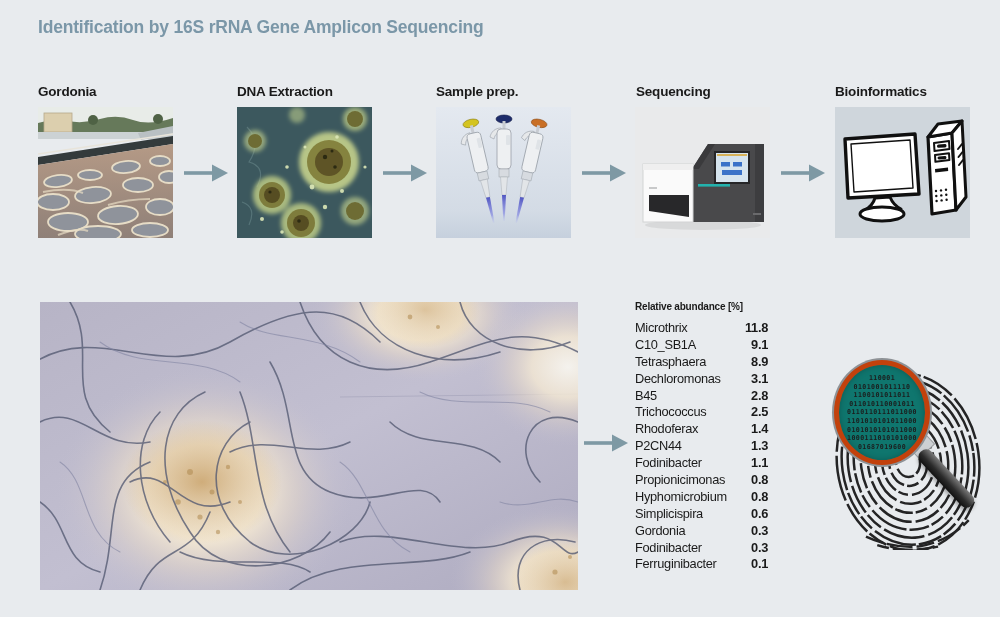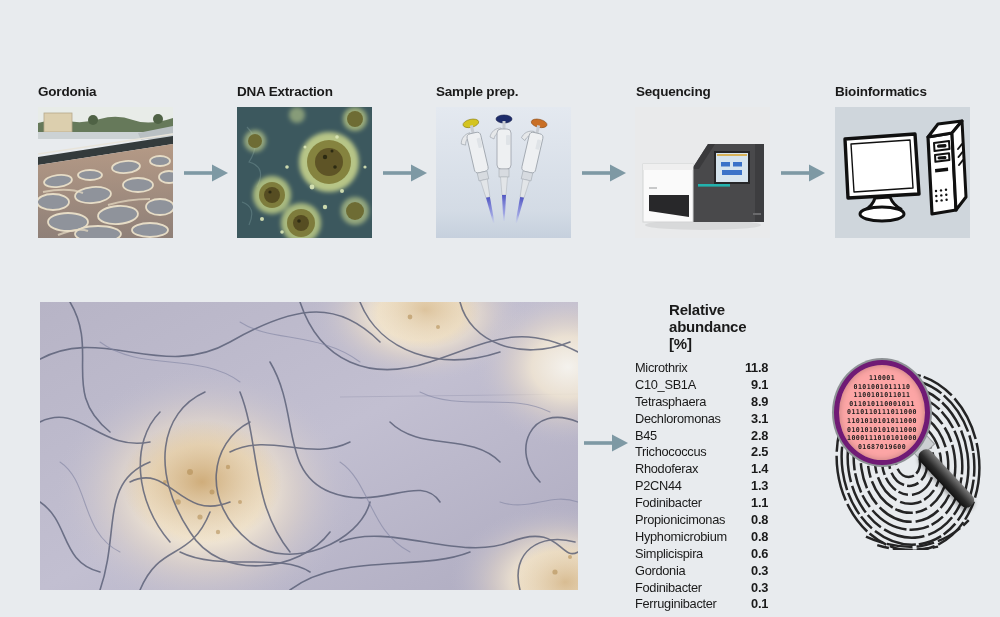--- a/index.html
+++ b/index.html
@@ -7,44 +7,45 @@
         font-family:"Liberation Sans",sans-serif;color:#1a1a1a;}
   .title{position:absolute;left:38px;top:17px;font-size:17.5px;font-weight:bold;
          letter-spacing:-0.2px;color:#7b97a8;}
   .step-label{position:absolute;top:84px;font-size:13.5px;font-weight:bold;letter-spacing:-0.2px;}
   .step-img{position:absolute;top:107px;width:135px;height:131px;overflow:hidden;}
   .step-img svg{display:block;}
   .arrow{position:absolute;width:46px;height:20px;}
   .micrograph{position:absolute;left:40px;top:302px;width:538px;height:288px;overflow:hidden;}
   
   .abundance{position:absolute;left:635px;top:301px;width:133px;}
-  .abundance .hdr{font-size:15px;font-weight:bold;letter-spacing:-0.2px;margin-bottom:8px;margin-left:34px;}
+  .abundance .hdr{font-size:10px;font-weight:bold;letter-spacing:-0.2px;margin-bottom:8px;}
   .abundance .row{display:flex;justify-content:space-between;font-size:12.8px;
                   letter-spacing:-0.3px;height:16.9px;line-height:16.9px;align-items:flex-end;}
   .abundance .row .val{font-weight:bold;}
   .abundance .ftr{font-size:13px;font-weight:bold;letter-spacing:-0.2px;height:17px;line-height:17px;margin-top:48px;}
   
   .fingerprint{position:absolute;left:826px;top:350px;width:164px;height:200px;}
   .fingerprint svg{position:absolute;left:0;top:0;}
   .lens{position:absolute;left:8px;top:10px;width:86px;height:86px;border-radius:50%;
-        background:#fca5a5;border:5px solid #701a75;box-shadow:0 0 0 2px #8e9296, inset 0 0 6px rgba(0,0,0,.25);
+        background:#0f766e;border:5px solid #c2410c;box-shadow:0 0 0 2px #8e9296, inset 0 0 6px rgba(0,0,0,.25);
         overflow:hidden;text-align:center;padding-top:9px;box-sizing:content-box;z-index:2;}
   .lens div{font-family:"DejaVu Sans Mono",monospace;font-size:6.6px;font-weight:bold;
             line-height:8.6px;color:#1c1c1c;letter-spacing:0.4px;white-space:nowrap;}
   .lens-joint{position:absolute;left:86px;top:84px;width:16px;height:20px;background:#cdd0d3;
               border:1px solid #9a9da0;transform:rotate(47deg);z-index:1;}
   .lens-handle{position:absolute;left:95px;top:94px;width:74px;height:15px;border-radius:7px;
                background:linear-gradient(180deg,#7a7a7a,#2b2b2b 60%,#111);transform:rotate(47deg);
                transform-origin:0 50%;box-shadow:2px 2px 4px rgba(0,0,0,.35);z-index:3;}
 </style>
 </head>
 <body>
 
 <div class="page">
 
+  <div class="title">Identification by 16S rRNA Gene Amplicon Sequencing</div>
 
   <div class="step-label" style="left:38px">Gordonia</div>
   <div class="step-label" style="left:237px">DNA  Extraction</div>
   <div class="step-label" style="left:436px">Sample prep.</div>
   <div class="step-label" style="left:636px">Sequencing</div>
   <div class="step-label" style="left:835px">Bioinformatics</div>
 
   <div class="step-img" style="left:38px">
     <svg width="135" height="131" viewBox="0 0 135 131">
       <defs>

